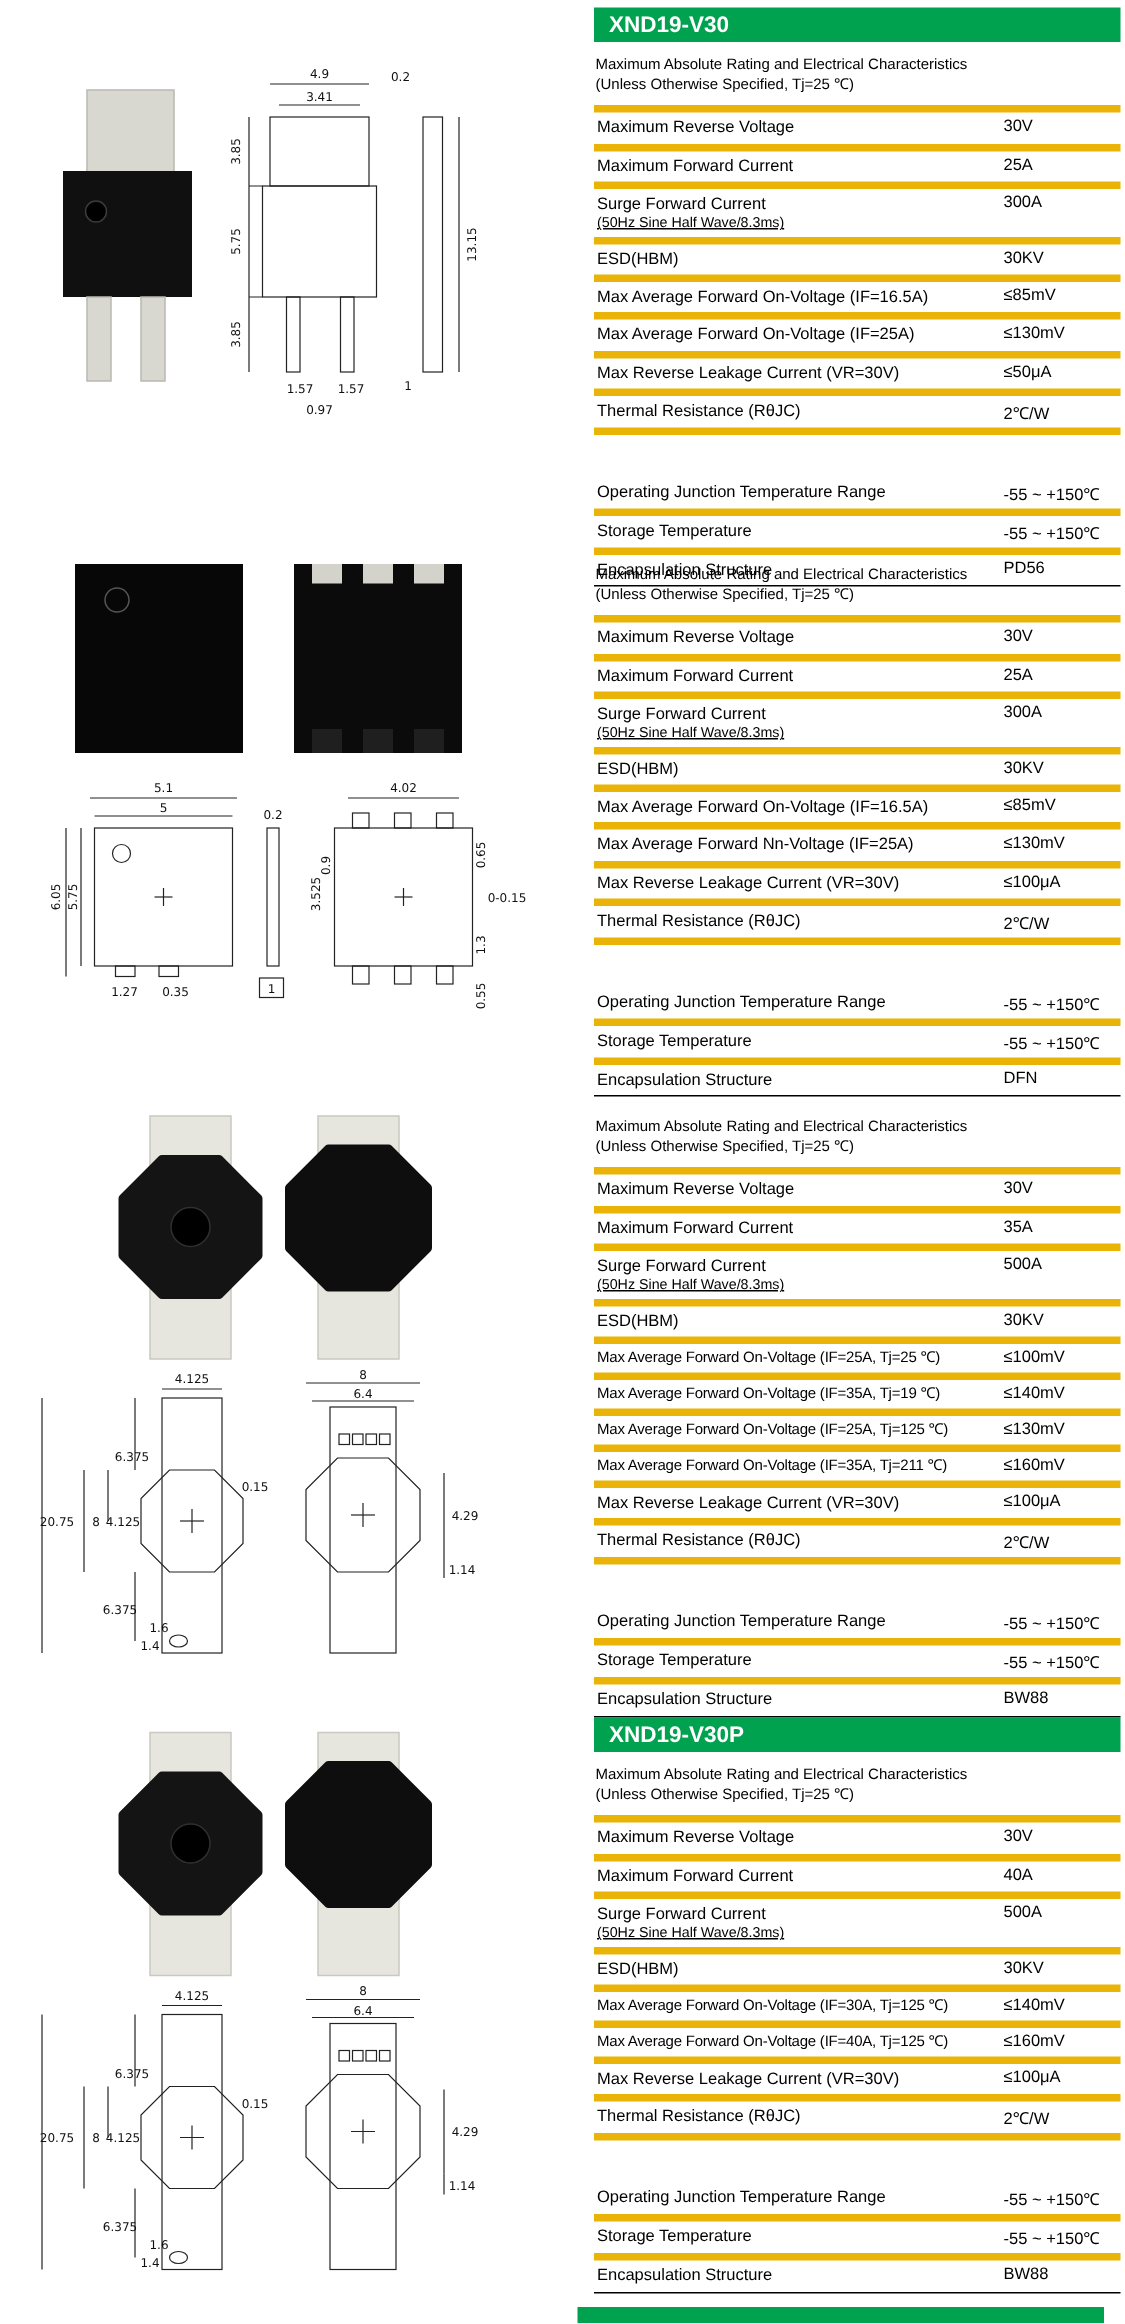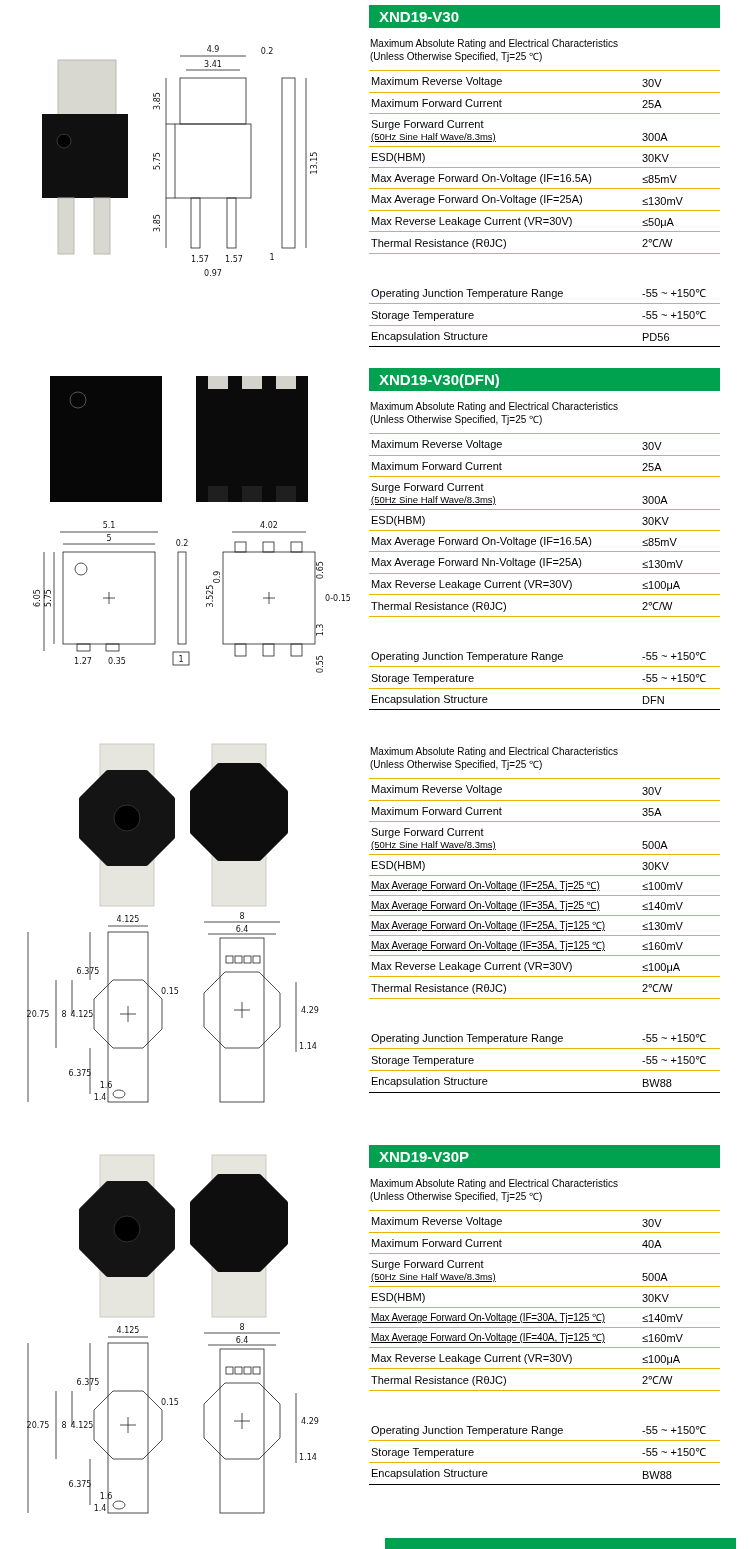--- a/index.html
+++ b/index.html
@@ -4,30 +4,30 @@
 <title></title>
 <style>
   *{box-sizing:border-box;}
   html,body{margin:0;padding:0;background:#fff;}
   body{width:750px;font-family:"Liberation Sans",sans-serif;color:#000;}
   .page{position:relative;width:750px;height:1549px;background:#fff;overflow:hidden;}
   .section{position:absolute;left:0;width:750px;}
   .draw{position:absolute;}
   svg text{font-family:"DejaVu Sans",sans-serif;font-size:8px;fill:#111;}
   svg .dims text{text-anchor:middle;}
-  .panel{position:absolute;left:369px;top:0;width:351px;}
+  .panel{position:absolute;left:396px;top:0;width:351px;}
   .hdr{background:var(--accent,#00a24f);color:#fff;font-weight:bold;font-size:15px;height:23px;line-height:23px;padding:0 10px;}
   .subtitle{font-size:10px;line-height:1.32;padding:9px 1px 7px 1px;color:#000;}
   .tbl{border-bottom:1px solid #000;}
-  .trow{display:flex;align-items:flex-end;border-top:1px solid #eab308;padding:3px 2px;}
+  .trow{display:flex;align-items:flex-start;border-top:5px solid #eab308;padding:3px 2px;}
   .trow .lab{flex:1;font-size:11px;line-height:1.3;}
   .trow .lab .sub{display:block;font-size:9.5px;line-height:1.2;text-decoration:underline;}
   .trow .val{width:76px;flex:none;font-size:11px;}
   .trow.gap{padding-top:31px;}
-  .lab.dense{font-size:10px;letter-spacing:-0.15px;text-decoration:underline;}
+  .lab.dense{font-size:10px;letter-spacing:-0.15px;}
   .footer-bar{position:absolute;left:385px;top:1538px;width:351px;height:11px;background:var(--accent,#00a24f);}
 </style>
 </head>
 <body>
 
 <div class="page">
 
   <div class="section" style="top:5px;height:363px;">
     <svg class="draw" style="left:20px;top:35px;" width="350" height="285" viewBox="0 0 350 285">
       <g>
@@ -170,21 +170,20 @@
         <text transform="translate(193,226) rotate(-90)">3.525</text>
         <text transform="translate(200,207) rotate(-90)">0.9</text>
         <text transform="translate(303,200) rotate(-90)">0.65</text>
         <text x="318" y="231" font-size="7">0-0.15</text>
         <text transform="translate(303,260) rotate(-90)">1.3</text>
         <text transform="translate(303,294) rotate(-90)">0.55</text>
       </g>
     </svg>
 
     <div class="panel">
-      <div class="hdr">XND19-V30(DFN)</div>
       <div class="subtitle">
         <span>Maximum Absolute Rating and Electrical Characteristics</span><br>
         <span>(Unless Otherwise Specified, Tj=25 ℃)</span>
       </div>
       <div class="tbl">
         <div class="trow">
             <div class="lab">Maximum Reverse Voltage</div>
             <div class="val">30V</div>
           </div>
         <div class="trow">
@@ -302,29 +301,29 @@
           </div>
         <div class="trow">
             <div class="lab">ESD(HBM)</div>
             <div class="val">30KV</div>
           </div>
         <div class="trow">
             <div class="lab dense">Max Average Forward On-Voltage (IF=25A, Tj=25 ℃)</div>
             <div class="val">≤100mV</div>
           </div>
         <div class="trow">
-            <div class="lab dense">Max Average Forward On-Voltage (IF=35A, Tj=25 ℃)</div>
+            <div class="lab dense">Max Average Forward On-Voltage (IF=35A, Tj=19 ℃)</div>
             <div class="val">≤140mV</div>
           </div>
         <div class="trow">
             <div class="lab dense">Max Average Forward On-Voltage (IF=25A, Tj=125 ℃)</div>
             <div class="val">≤130mV</div>
           </div>
         <div class="trow">
-            <div class="lab dense">Max Average Forward On-Voltage (IF=35A, Tj=125 ℃)</div>
+            <div class="lab dense">Max Average Forward On-Voltage (IF=35A, Tj=211 ℃)</div>
             <div class="val">≤160mV</div>
           </div>
         <div class="trow">
             <div class="lab">Max Reverse Leakage Current (VR=30V)</div>
             <div class="val">≤100μA</div>
           </div>
         <div class="trow">
             <div class="lab">Thermal Resistance (RθJC)</div>
             <div class="val">2℃/W</div>
           </div>

